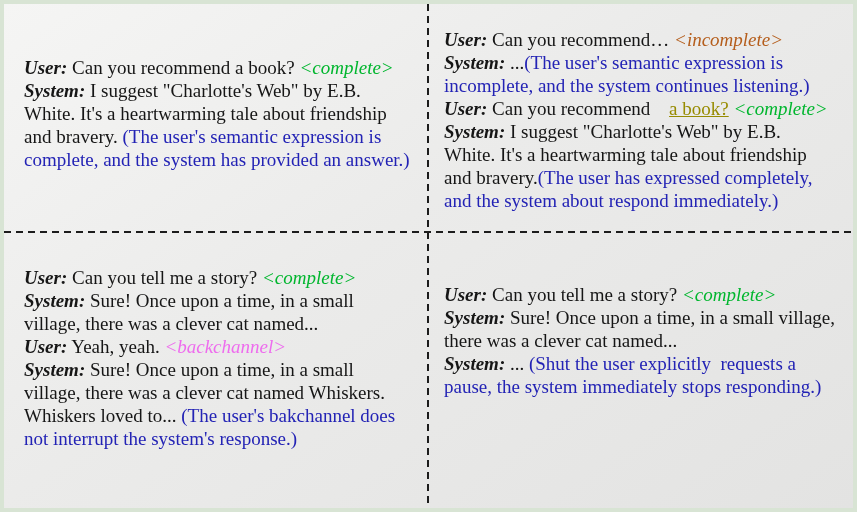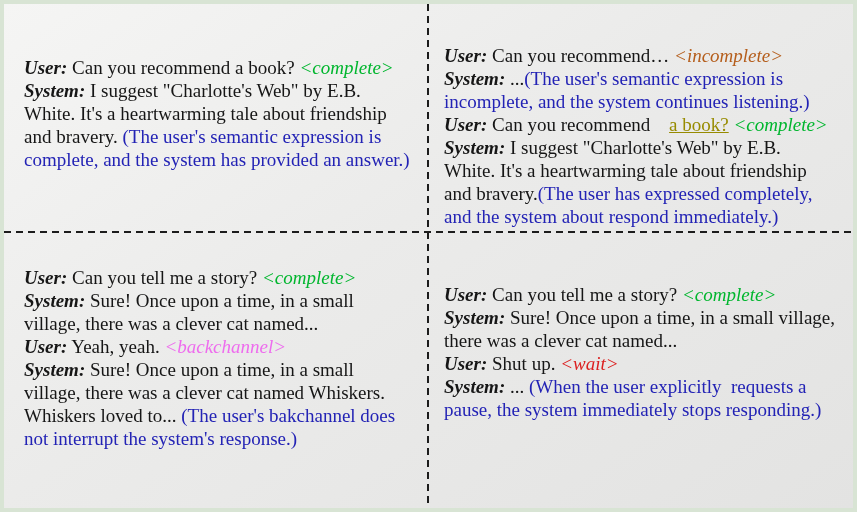--- a/index.html
+++ b/index.html
@@ -34,21 +34,21 @@
     left: 0;
     right: 0;
     height: 2px;
     background: repeating-linear-gradient(90deg,
       var(--divider-color, #1c1c1c) 0 7px, transparent 7px 12px);
   }
   .quadrant {
     position: absolute;
   }
   .q-tl { left: 20px;  top: 52px;  width: 400px; }
-  .q-tr { left: 440px; top: 40px;  width: 410px; }
+  .q-tr { left: 440px; top: 24px;  width: 410px; }
   .q-bl { left: 20px;  top: 262px; width: 400px; }
   .q-br { left: 440px; top: 279px; width: 410px; }
   .line {
     white-space: pre;   
     height: 23px;
   }
   .s-speaker {
     font-weight: bold;
     font-style: italic;
     color: var(--ink, #161616);
@@ -95,17 +95,16 @@
       <div class="line"><span class="s-speaker">User:</span><span class="s-plain"> Yeah, yeah. </span><span class="s-tag_backchannel">&lt;backchannel&gt;</span></div>
       <div class="line"><span class="s-speaker">System:</span><span class="s-plain"> Sure! Once upon a time, in a small</span></div>
       <div class="line"><span class="s-plain">village, there was a clever cat named Whiskers.</span></div>
       <div class="line"><span class="s-plain">Whiskers loved to... </span><span class="s-blue">(The user's bakchannel does</span></div>
       <div class="line"><span class="s-blue">not interrupt the system's response.)</span></div>
     </div>
   <div class="quadrant q-br">
       <div class="line"><span class="s-speaker">User:</span><span class="s-plain"> Can you tell me a story? </span><span class="s-tag_complete">&lt;complete&gt;</span></div>
       <div class="line"><span class="s-speaker">System:</span><span class="s-plain"> Sure! Once upon a time, in a small village,</span></div>
       <div class="line"><span class="s-plain">there was a clever cat named...</span></div>
-      <div class="line"><span class="s-speaker">User:</span><span class="s-plain"> Shut up. </span><span class="s-tag_wait">&lt;wait&gt;</span></div>
-      <div class="line"><span class="s-speaker">System:</span><span class="s-plain"> ... </span><span class="s-blue">(When the user explicitly  requests a</span></div>
+      <div class="line"><span class="s-speaker">System:</span><span class="s-plain"> ... </span><span class="s-blue">(Shut the user explicitly  requests a</span></div>
       <div class="line"><span class="s-blue">pause, the system immediately stops responding.)</span></div>
     </div>
 </div>
 
 </body></html>

